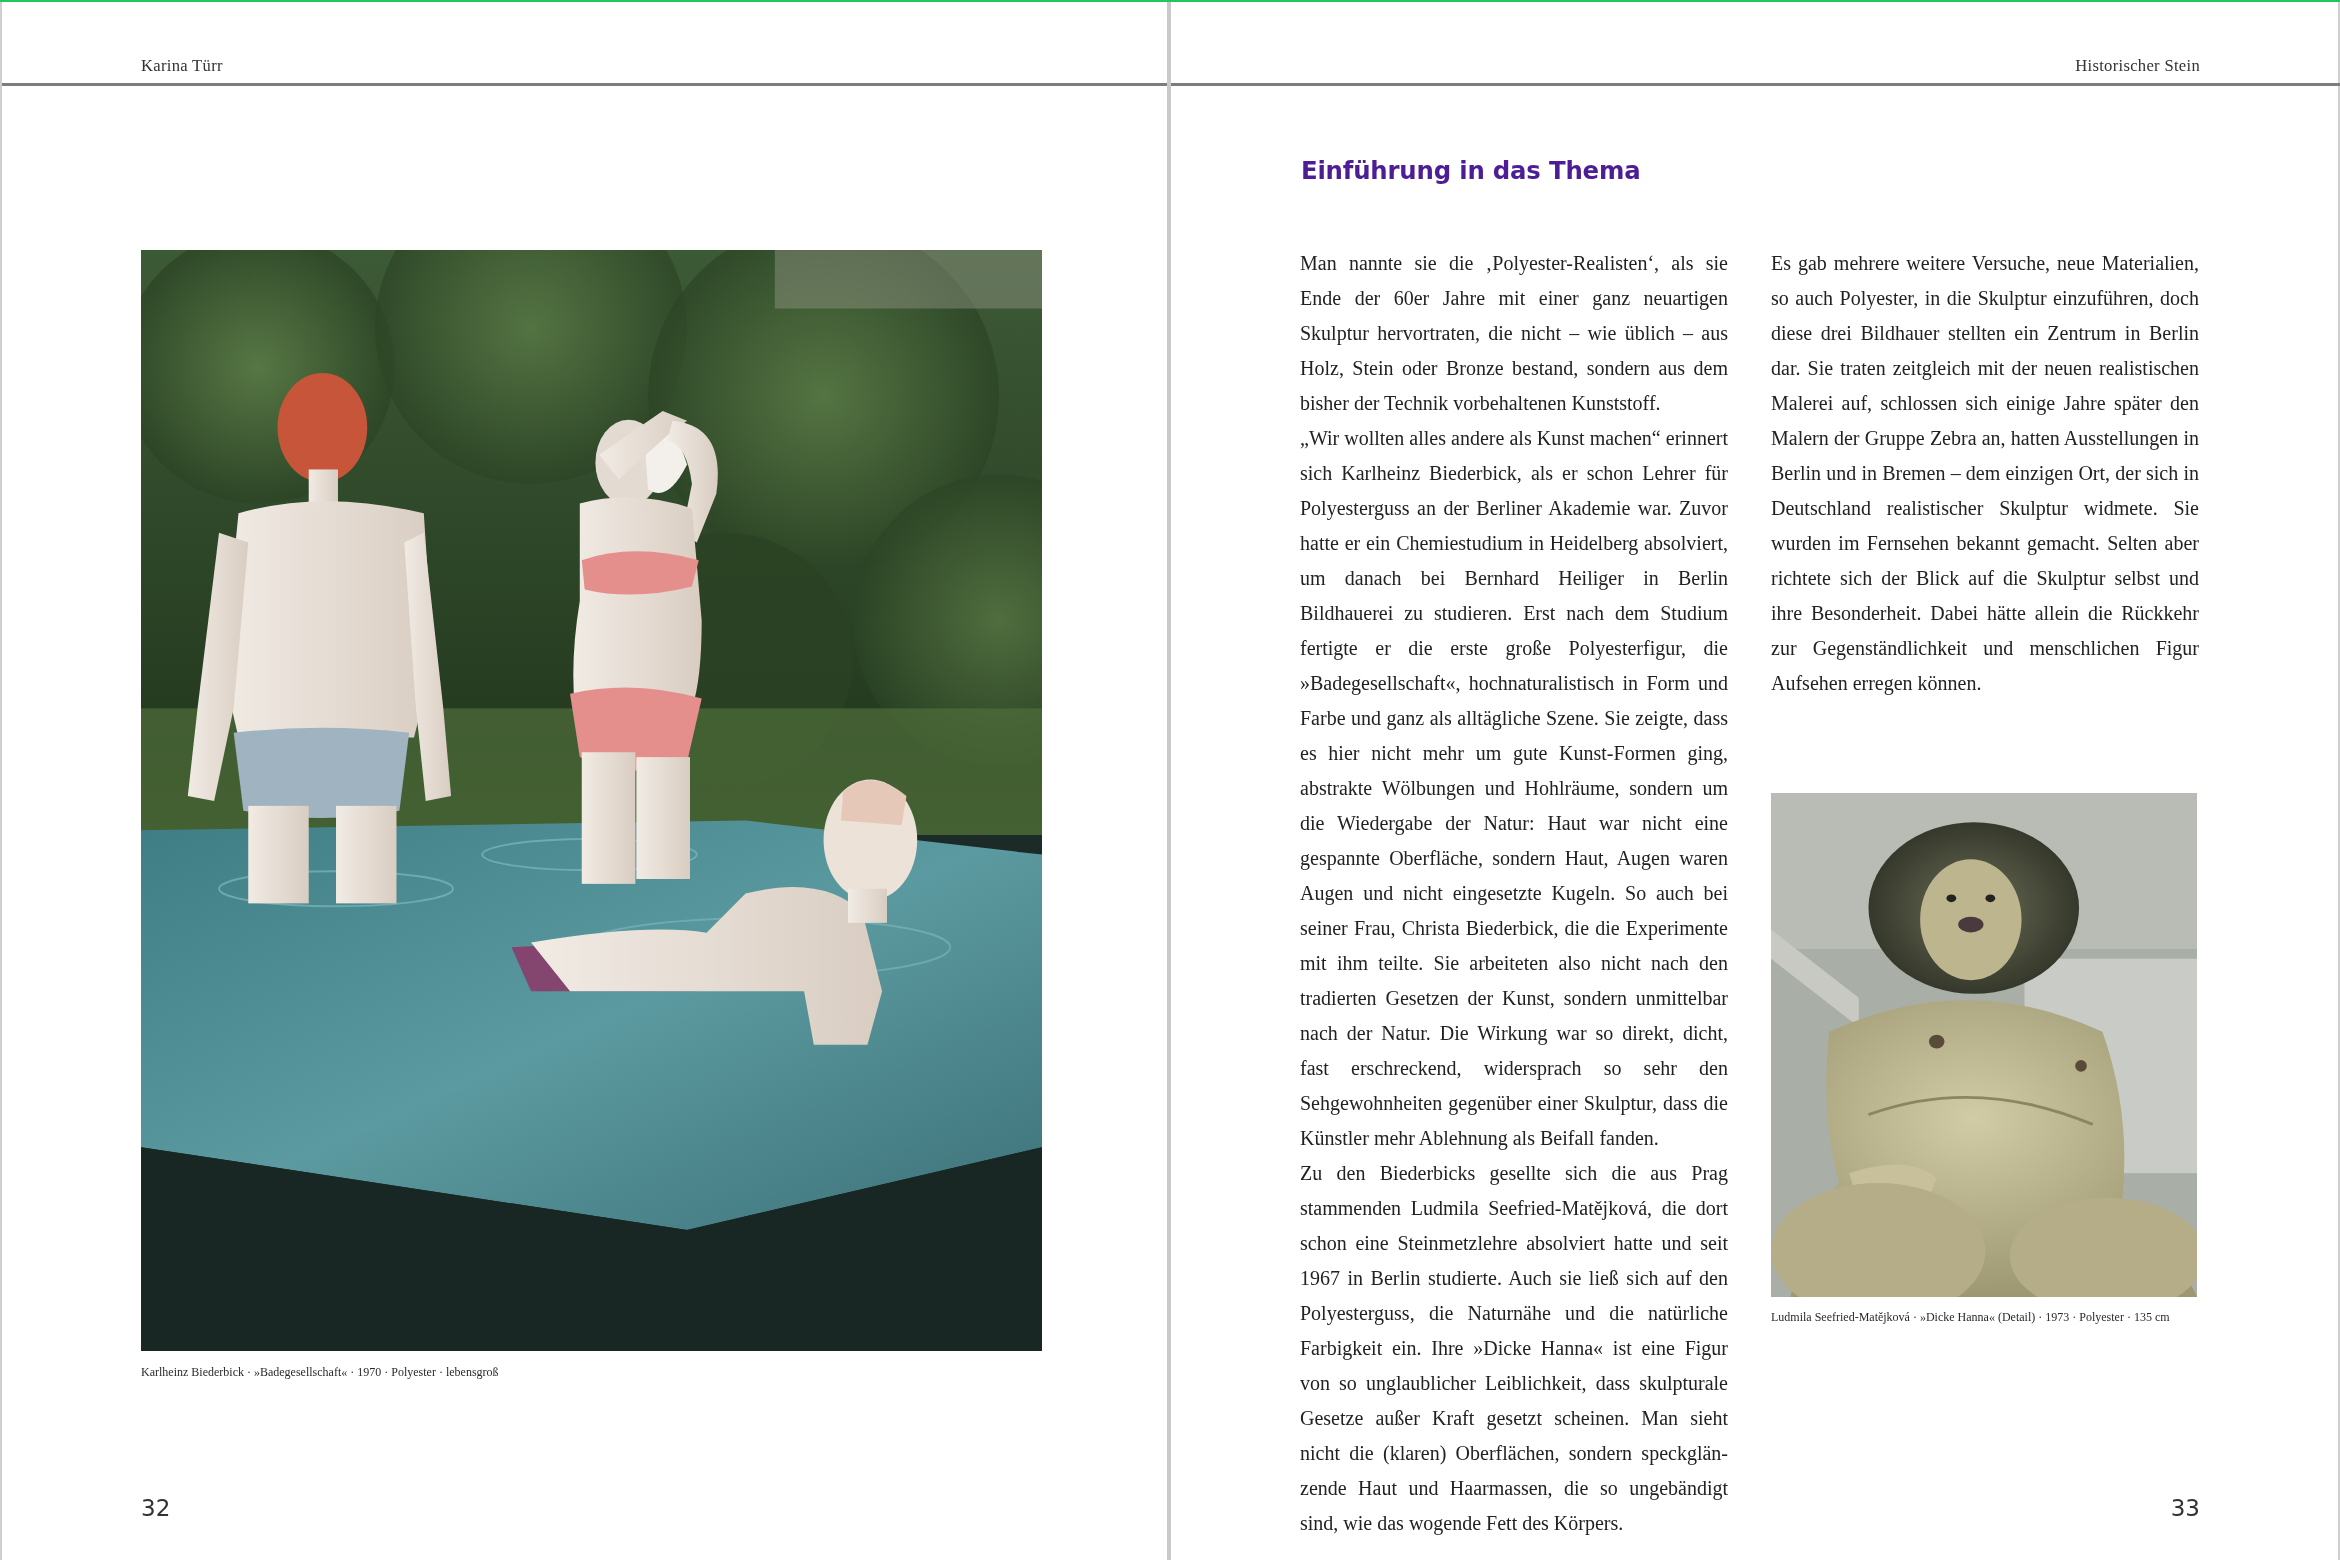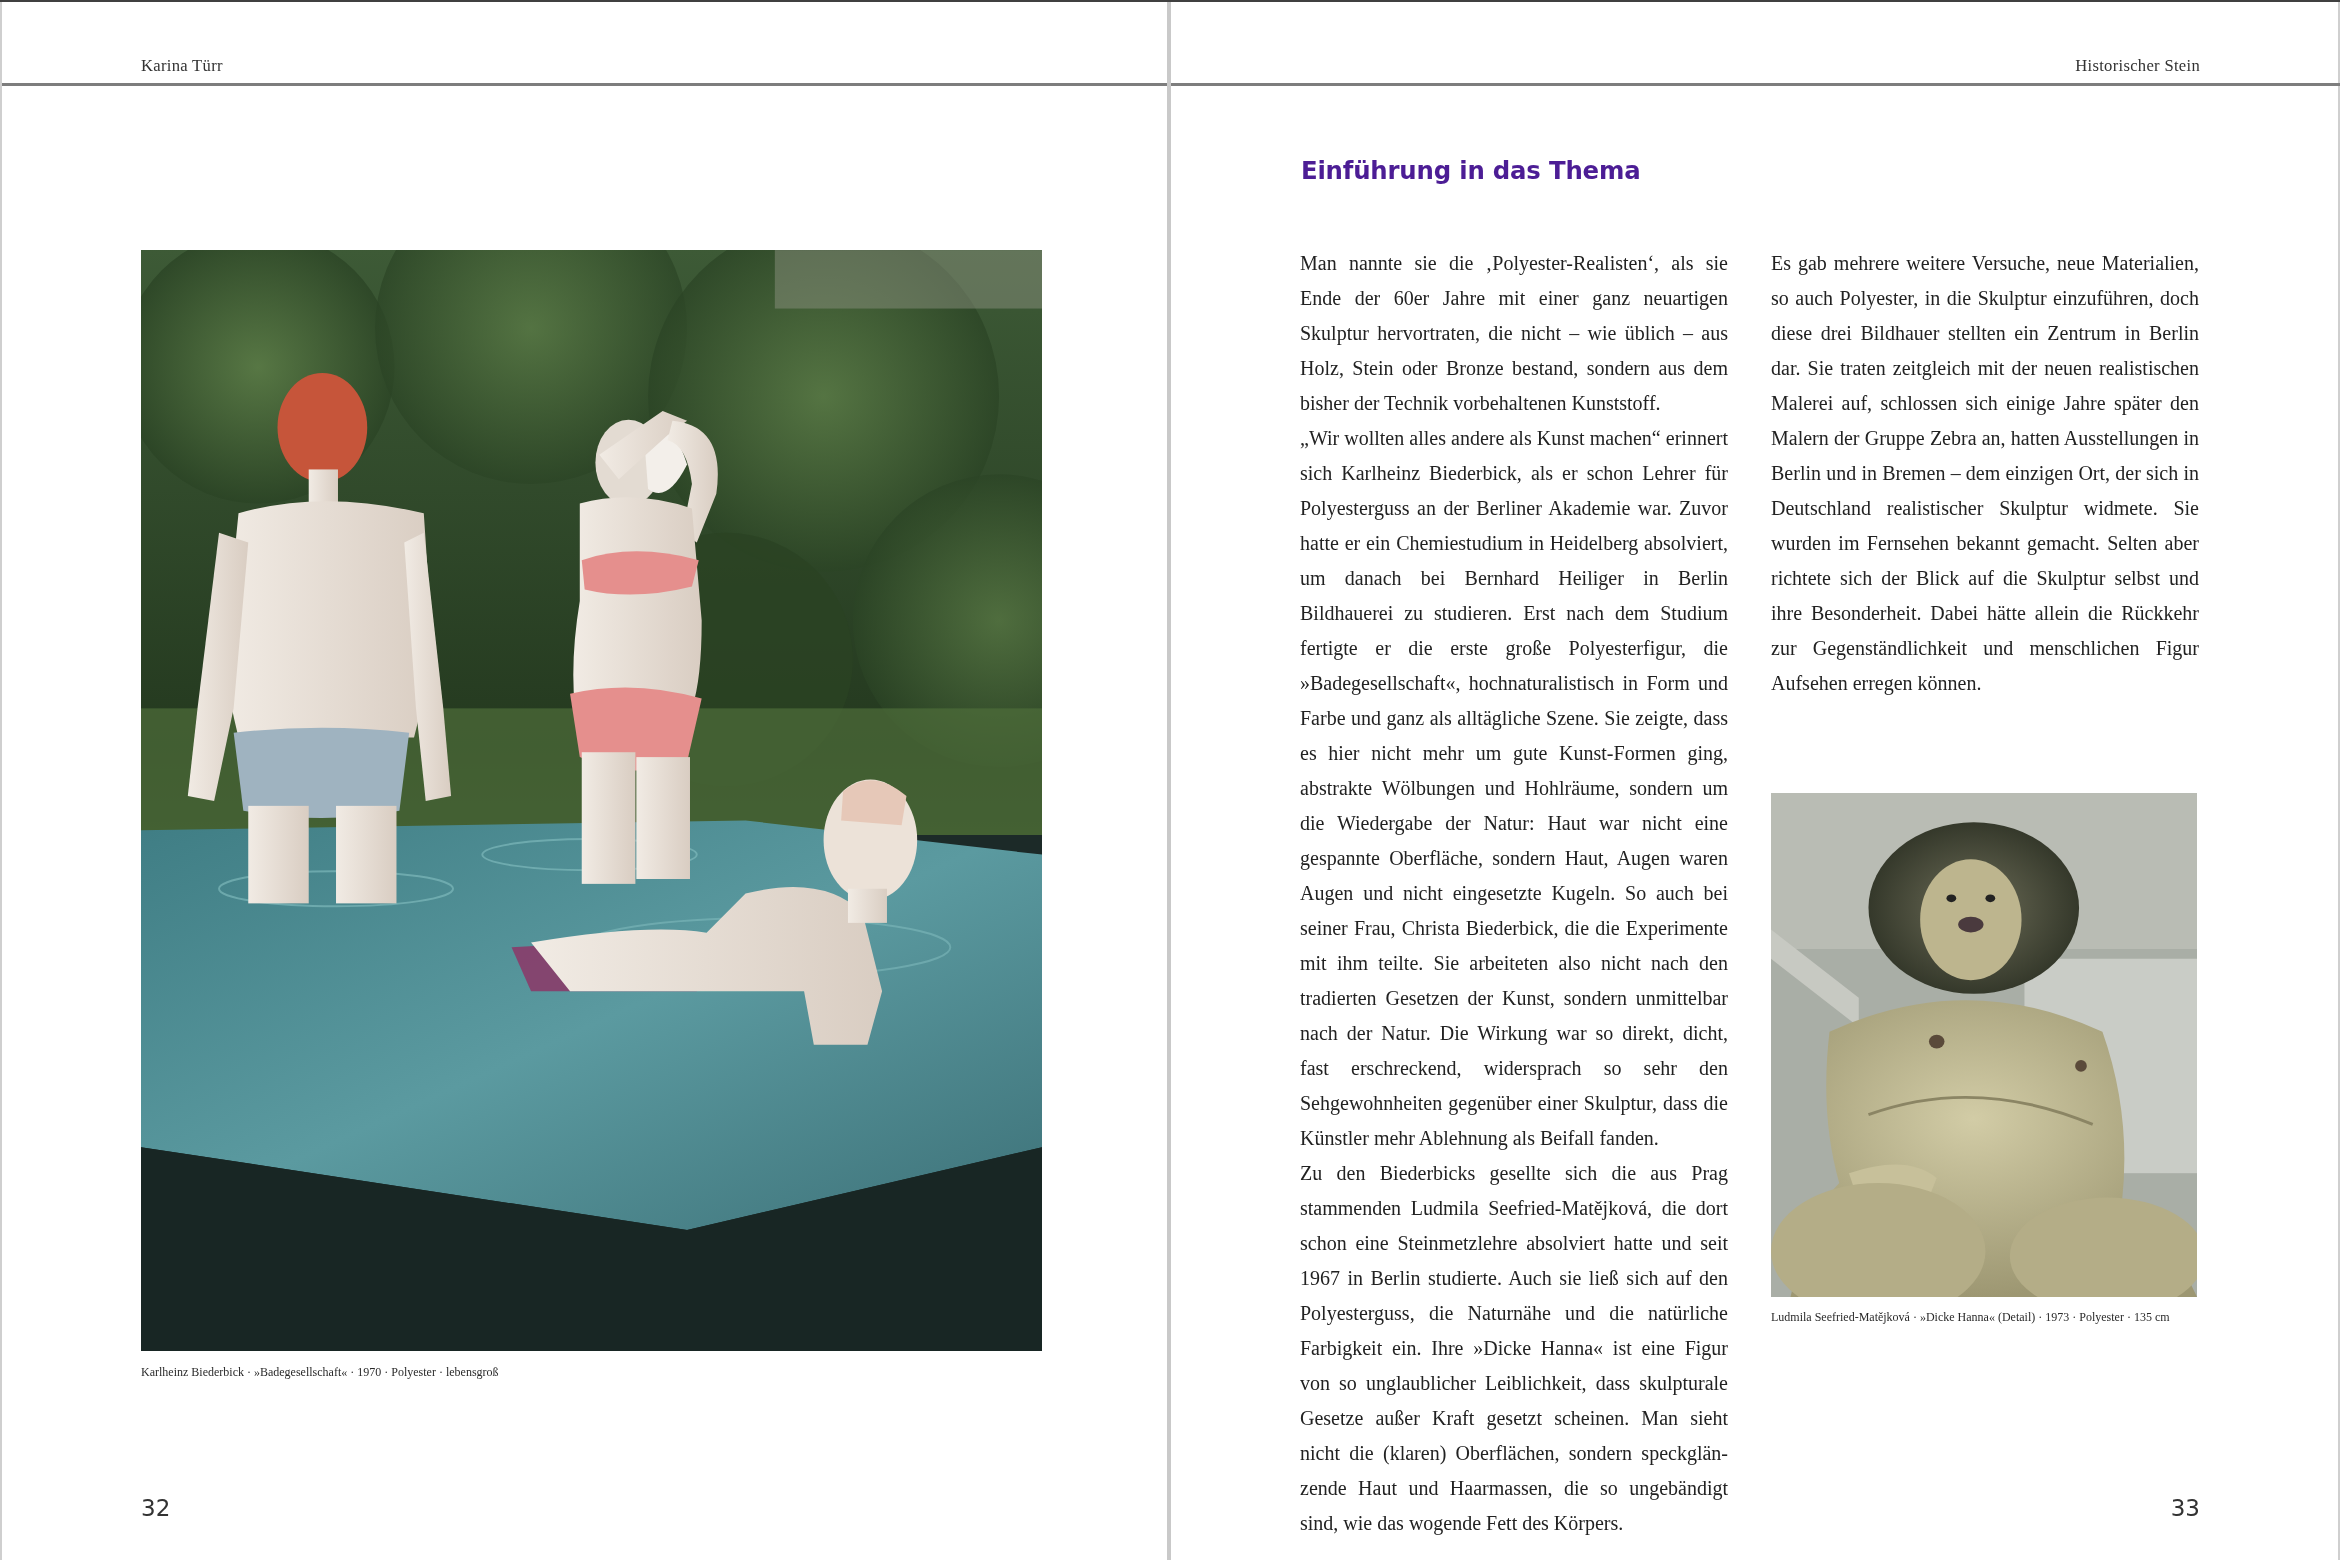--- a/index.html
+++ b/index.html
@@ -12,21 +12,21 @@
       height: 1560px;
       position: relative;
       overflow: hidden;
       font-family: "Liberation Serif", "DejaVu Serif", serif;
       color: #1f1f1f;
     }
     .spread {
       position: absolute;
       left: 0; top: 0;
       width: 2341px; height: 1116px;
-      border-top: 2px solid #404040;
+      border-top: 2px solid #22c55e;
       box-sizing: border-box;
     }
     .page {
       position: absolute;
       top: 0;
       height: 1560px;
       box-sizing: border-box;
     }
     .page.left { left: 0; width: 1168px; border-left: 2px solid #cfcfcf; }
     .page.right { left: 1171px; width: 1169px; border-right: 2px solid #cfcfcf; }

